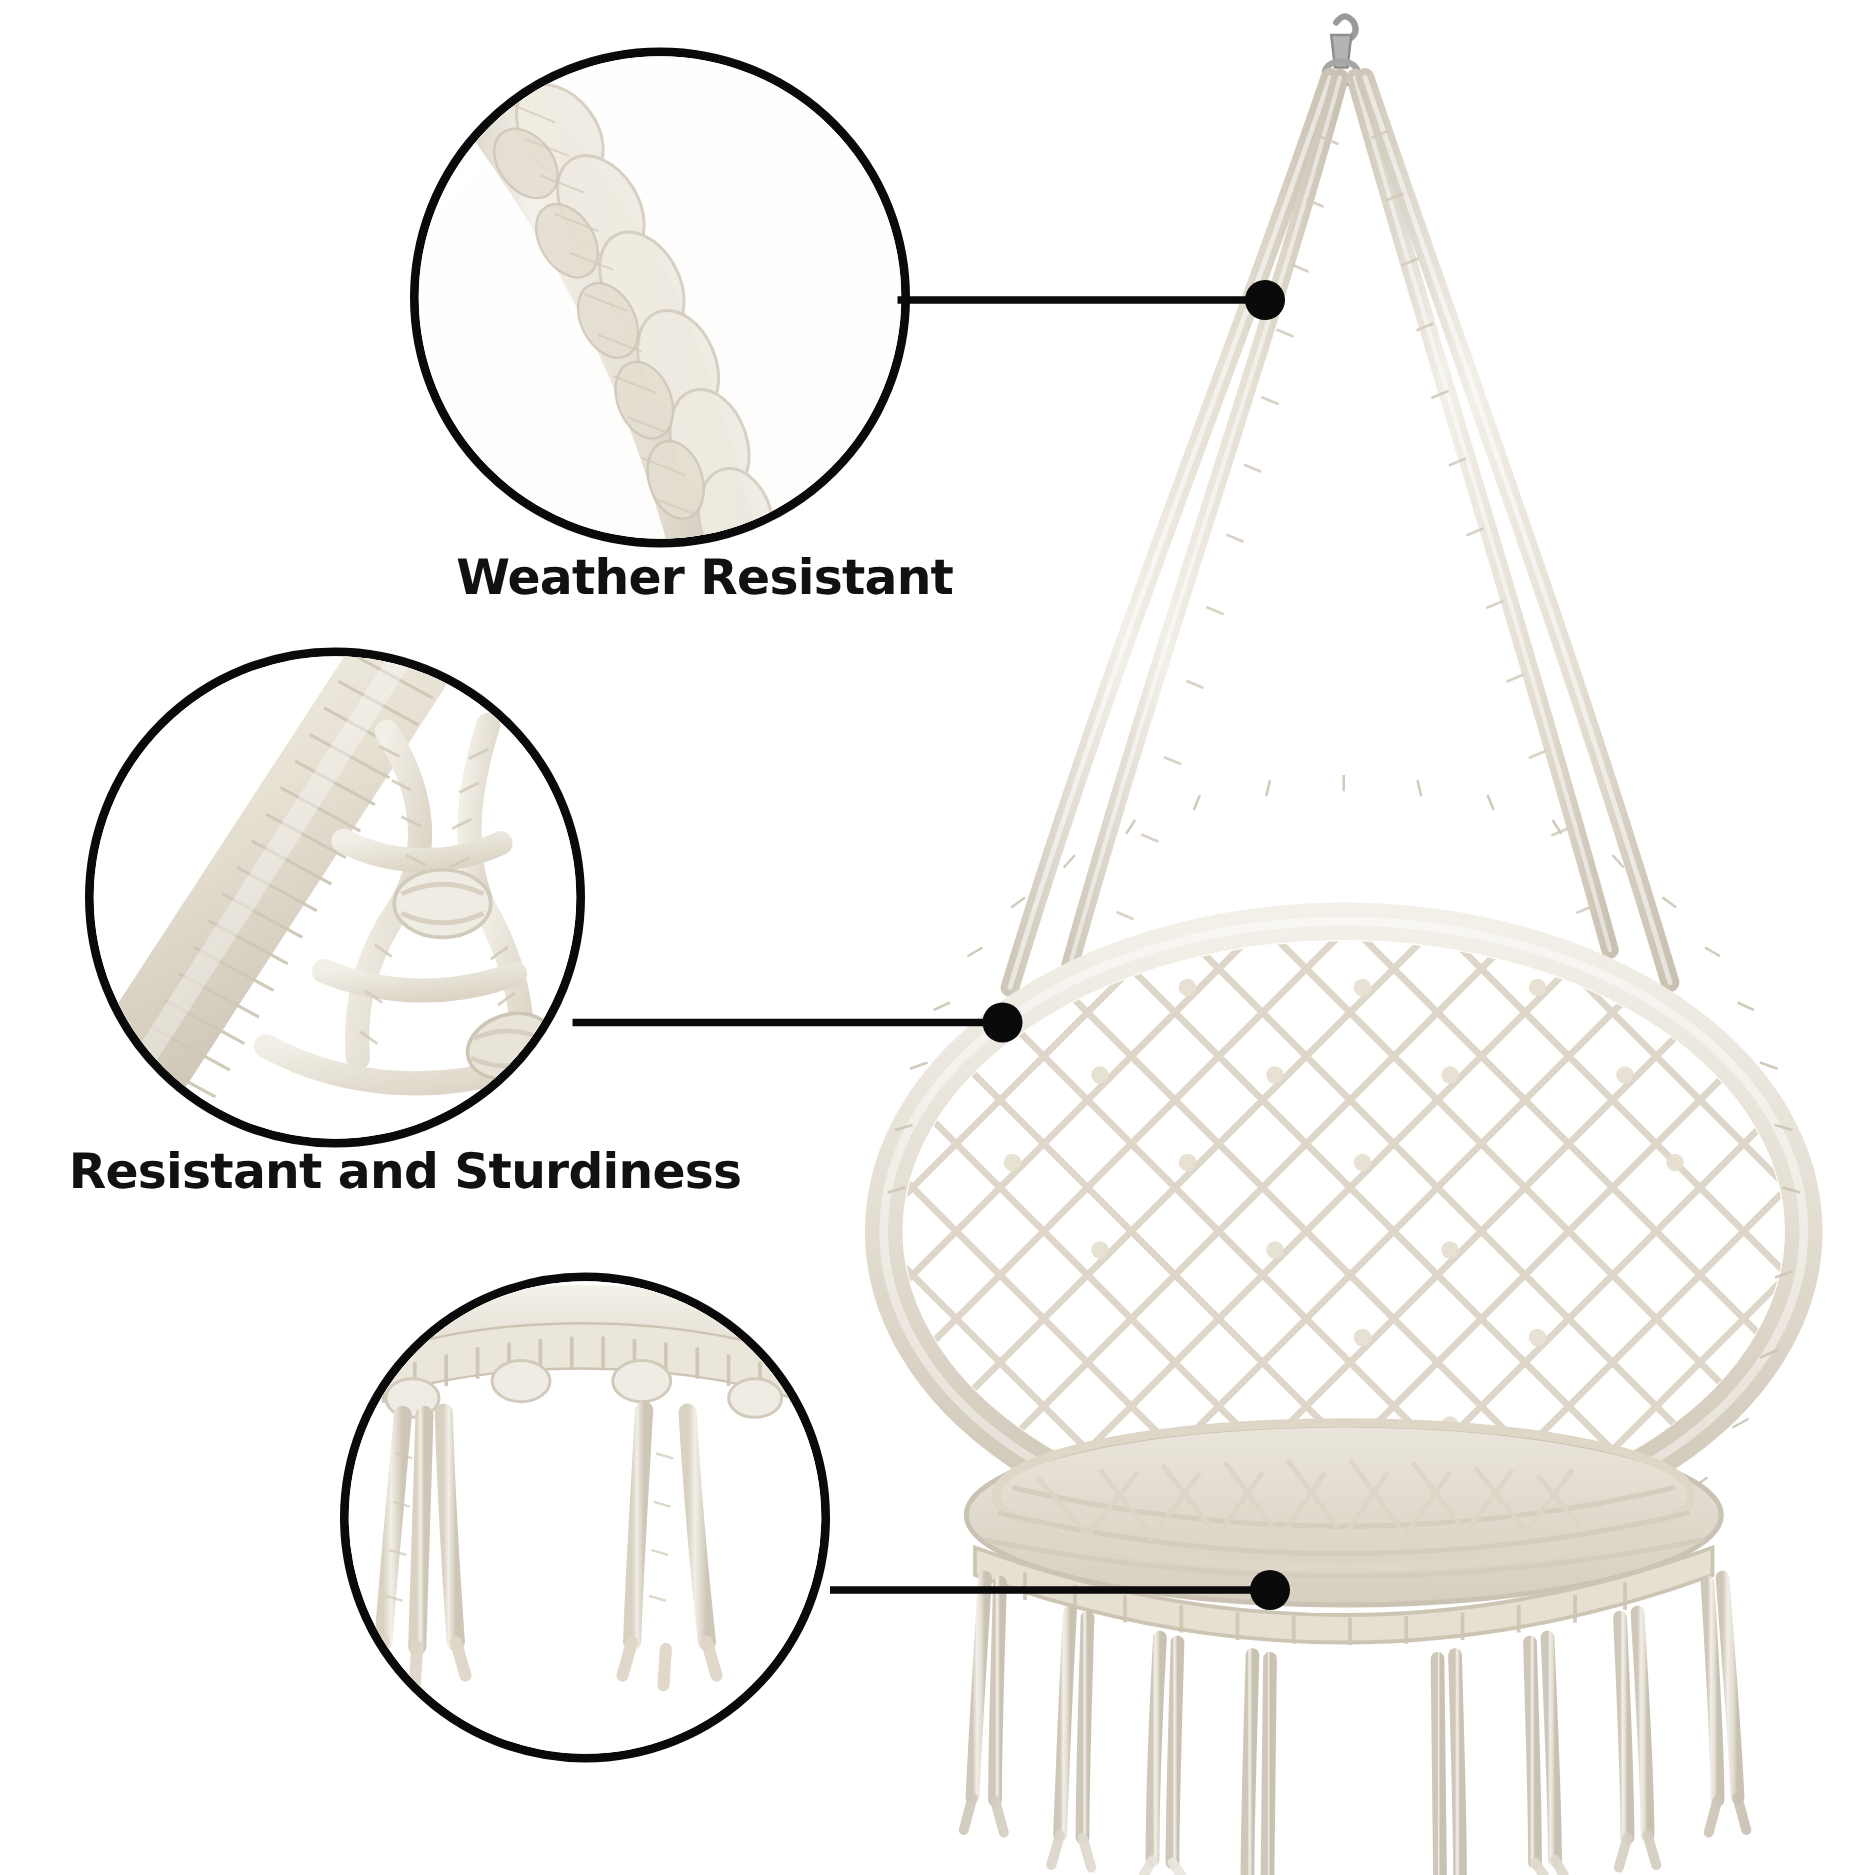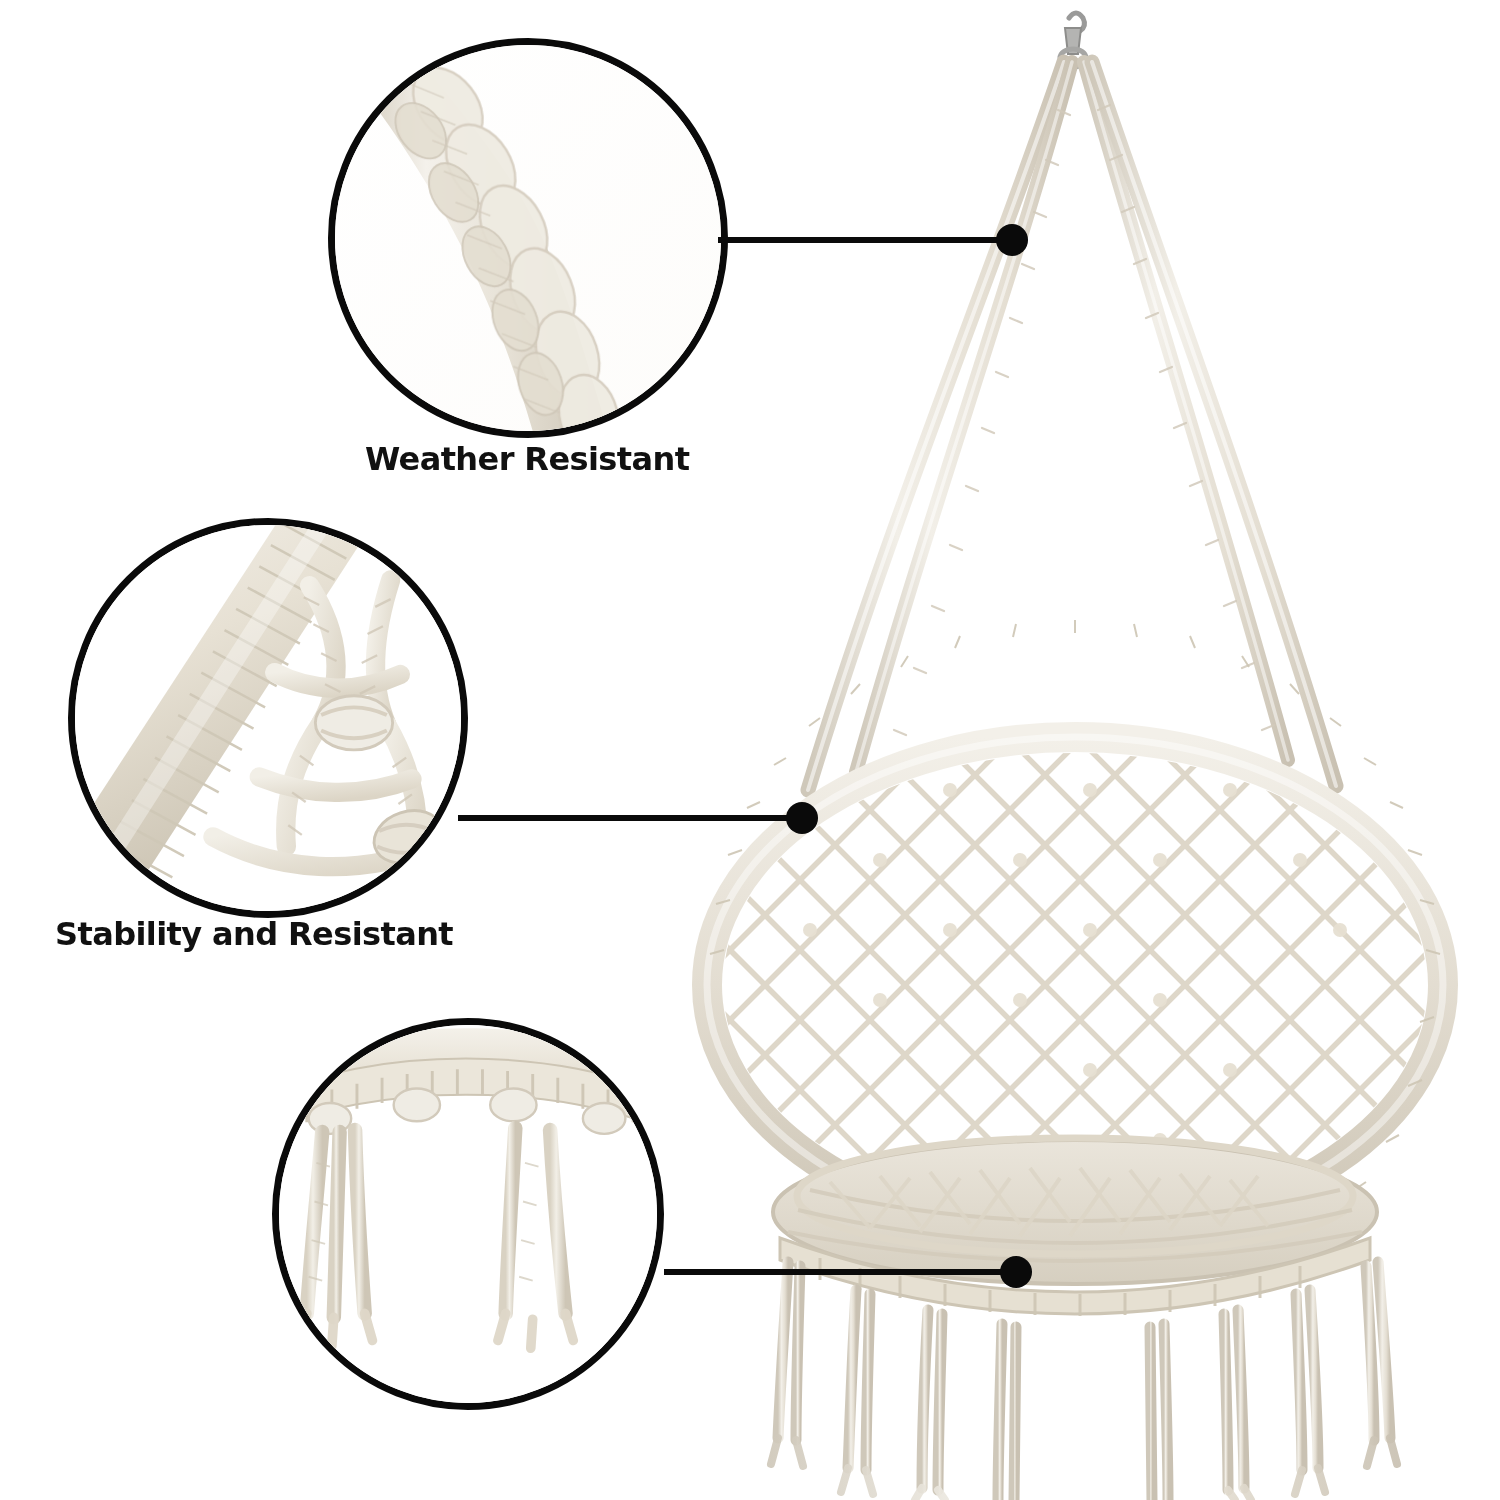--- a/index.html
+++ b/index.html
@@ -25,21 +25,21 @@
     position:absolute; width:32px; height:32px; border-radius:50%;
     background:#0a0a0a;
   }
 
   
   .callout-label{
     position:absolute;
     font-family:"DejaVu Sans","Liberation Sans", sans-serif;
     font-weight:bold;
     color:#111111;
-    font-size:32px;
+    font-size:39px;
     letter-spacing:-0.6px;
     white-space:nowrap;
     line-height:1;
   }
 
   
   #product{ position:absolute; left:660px; top:0px; width:840px; height:1500px; }
   #product svg{ width:100%; height:100%; display:block; }
 </style>
 </head>
@@ -359,21 +359,21 @@
 
         <g>
           <ellipse cx="352" cy="330" rx="36" ry="26" fill="#e9e4d8" stroke="#cdc5b5" stroke-width="3" transform="rotate(-18 352 330)"></ellipse>
           <path d="M322 324 q30 -14 60 2 M320 340 q30 14 62 -2" stroke="#d6cec0" stroke-width="4" fill="none"></path>
         </g>
       </svg>
     </div>
   </div>
   <div class="connector" style="left:458px; top:815px; width:345px;"></div>
   <div class="connector-dot" style="left:786px; top:802px;"></div>
-  <div class="callout-label" style="left:55px; top:918px;">Stability and Resistant</div>
+  <div class="callout-label" style="left:55px; top:918px;">Resistant and Sturdiness</div>
 
   <div class="callout-circle" style="left:272px; top:1018px; width:392px; height:392px;">
     <div class="callout-photo">
       <svg viewBox="0 0 406 406" preserveAspectRatio="none" aria-hidden="true">
         <defs>
           <linearGradient id="c3band" x1="0" y1="0" x2="0" y2="1">
             <stop offset="0%" stop-color="#f4f1ea"></stop>
             <stop offset="60%" stop-color="#e6e0d3"></stop>
             <stop offset="100%" stop-color="#d0c8b8"></stop>
           </linearGradient>

